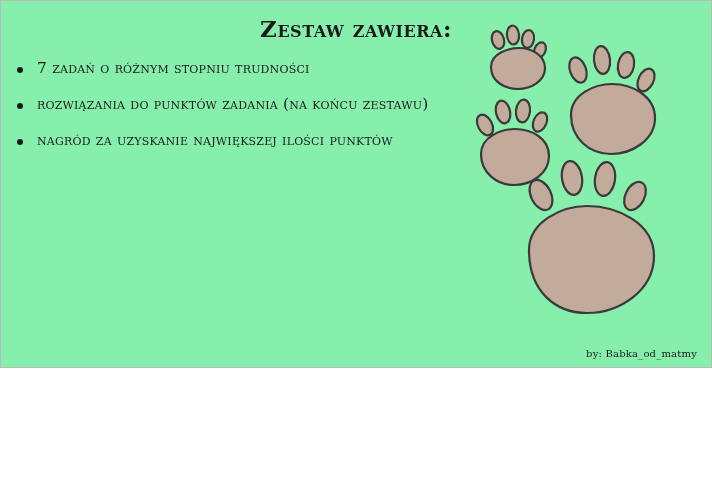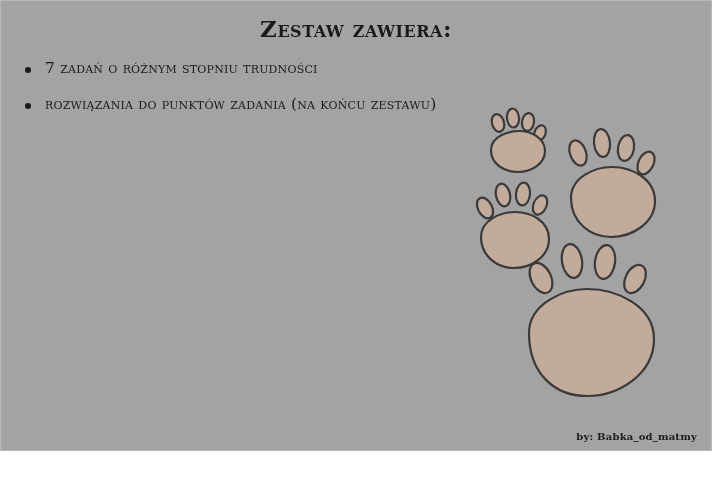--- a/index.html
+++ b/index.html
@@ -9,39 +9,39 @@
   body {
     width: 712px;
     height: 500px;
     background: #ffffff;
     font-family: "DejaVu Serif", serif;
     overflow: hidden;
   }
   .page {
     position: relative;
     width: 712px;
-    height: 451px;
+    height: 368px;
     box-sizing: border-box;
     border: 1px solid #b9b9b9;
-    background: #a3a3a3;
+    background: #86efac;
     overflow: hidden;
   }
   .title {
     text-align: center;
     font-family: "DejaVu Serif", serif;
     font-weight: bold;
     font-size: 23px;
     letter-spacing: 0.5px;
     color: #1a1a1a;
     margin: 14px 0 0 0;
     font-variant: small-caps;
   }
   .bullets {
     list-style: none;
-    margin: 18px 0 0 8px;
+    margin: 18px 0 0 0;
     padding: 0 0 0 16px;
   }
   .bullets li {
     position: relative;
     font-family: "DejaVu Serif", serif;
     font-size: 15.5px;
     color: #1a1a1a;
     margin-bottom: 19px;
     padding-left: 20px;
     font-variant: small-caps;
@@ -68,36 +68,37 @@
   .paws svg {
     display: block;
     width: 100%;
     height: 100%;
   }
   .credit {
     position: absolute;
     right: 14px;
     bottom: 8px;
     font-family: "DejaVu Serif", serif;
-    font-weight: bold;
+    font-weight: normal;
     font-size: 10px;
     color: #1a1a1a;
     letter-spacing: 0.2px;
   }
 </style>
 </head>
 <body>
 
 <div class="page">
 
   <h1 class="title">Zestaw zawiera:</h1>
 
   <ul class="bullets">
     <li>7 zadań o różnym stopniu trudności</li>
     <li>rozwiązania do punktów zadania (na końcu zestawu)</li>
+    <li>nagród za uzyskanie największej ilości punktów</li>
   </ul>
 
   <div class="paws">
     <svg viewBox="0 0 240 330" xmlns="http://www.w3.org/2000/svg">
       <g fill="#c3ab9c" stroke="#3a3a3a" stroke-width="2.2">
 
         <ellipse cx="29" cy="25" rx="6" ry="9" transform="rotate(-16 29 25)"></ellipse>
         <ellipse cx="44" cy="20" rx="6" ry="9.5" transform="rotate(-5 44 20)"></ellipse>
         <ellipse cx="59" cy="24" rx="6" ry="9" transform="rotate(9 59 24)"></ellipse>
         <ellipse cx="71" cy="35" rx="5.5" ry="8" transform="rotate(22 71 35)"></ellipse>

